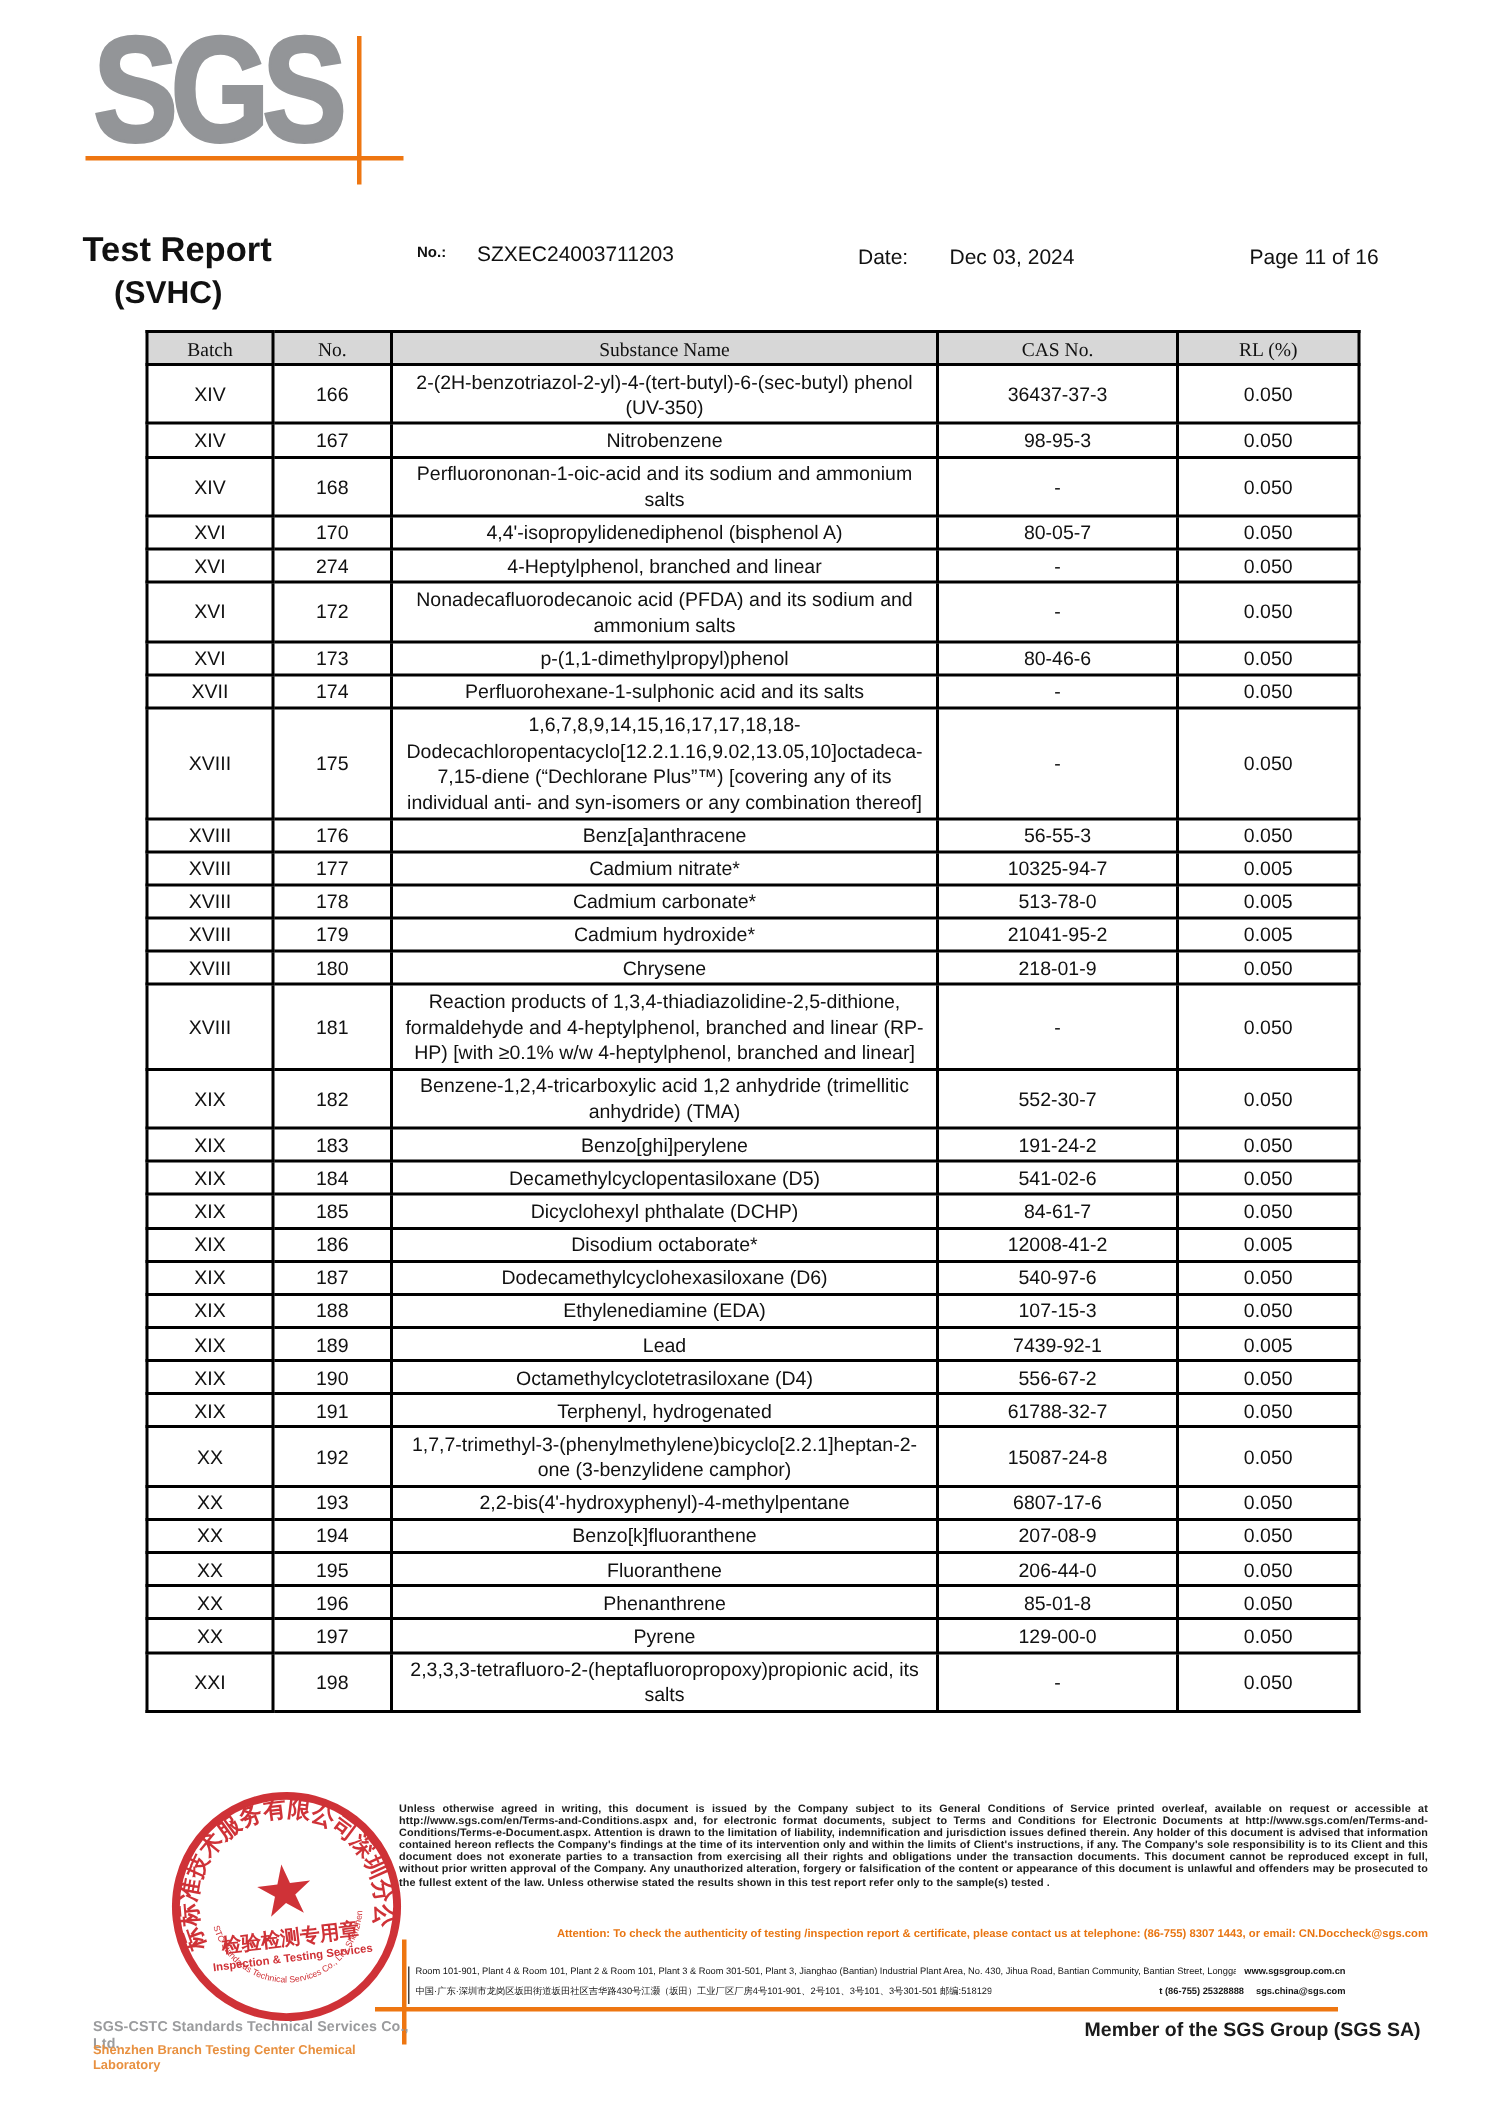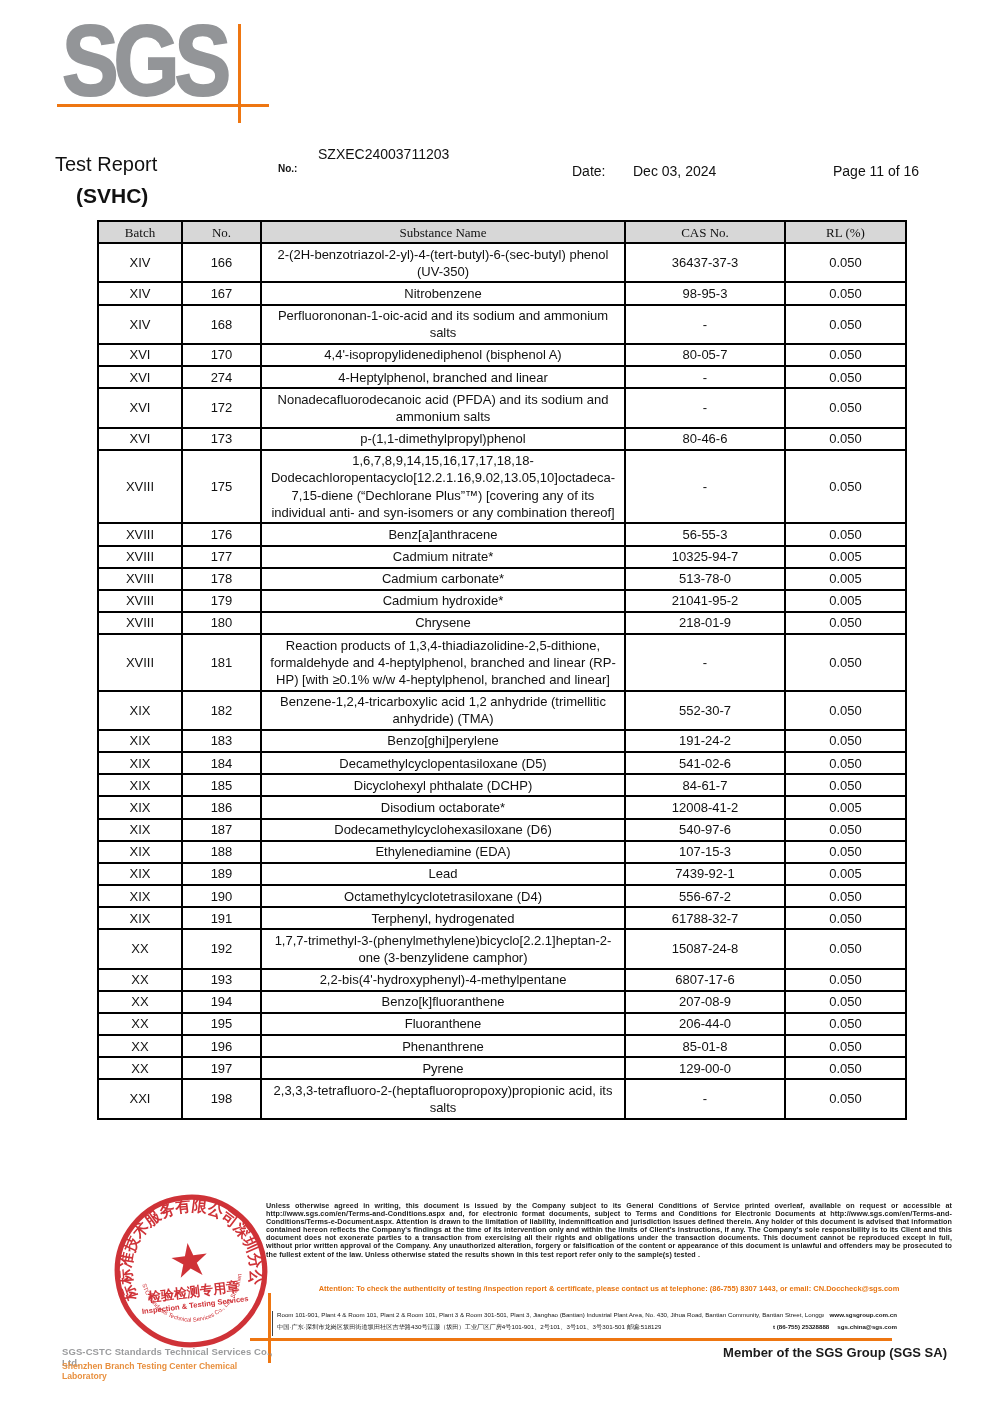--- a/index.html
+++ b/index.html
@@ -8,44 +8,44 @@
 
   
   .sgs-logo{position:absolute; left:62px; top:16px; font-size:100px; line-height:88px;
     font-weight:bold; color:#939598; letter-spacing:-6px;
     transform:scaleX(.85); transform-origin:left top;
     -webkit-text-stroke:2px #939598;}
   .logo-hline{position:absolute; left:57px; top:104px; width:212px; height:3px; background:#ee7611;}
   .logo-vline{position:absolute; left:238px; top:24px; width:3px; height:99px; background:#ee7611;}
 
   
-  .title1{position:absolute; left:55px; top:153px; font-size:20px; font-weight:normal;}
+  .title1{position:absolute; left:55px; top:153px; font-size:23px; font-weight:bold;}
   .title2{position:absolute; left:76px; top:184px; font-size:21px; font-weight:bold;}
   .hdr-no-label{position:absolute; left:278px; top:163px; font-size:10px; font-weight:bold;}
-  .hdr-no-value{position:absolute; left:318px; top:146px; font-size:14px;}
+  .hdr-no-value{position:absolute; left:318px; top:161px; font-size:14px;}
   .hdr-date-label{position:absolute; left:572px; top:163px; font-size:14px; font-weight:normal;}
   .hdr-date-value{position:absolute; left:633px; top:163px; font-size:14px;}
   .hdr-page{position:absolute; left:833px; top:163px; font-size:14px;}
 
   
   .tbl-wrap{position:absolute; left:97px; top:220px;}
   table.report{border-collapse:collapse; width:808px; table-layout:fixed;
     font-size:13px; border:2.5px solid #000;}
   table.report th, table.report td{border:2px solid #000; padding:1.5px 3px;
     text-align:center; vertical-align:middle; line-height:1.32; font-weight:normal;
     word-wrap:break-word;}
   table.report th{background:#d7d7d7;font-family:Liberation Serif, serif;}
   col.c-batch{width:84px;} col.c-no{width:79px;} col.c-name{width:364px;}
   col.c-cas{width:160px;} col.c-rl{width:121px;}
 
   
   .legal{position:absolute; left:266px; top:1202px; width:686px; font-size:7.2px;
     line-height:8.1px; text-align:justify; color:#1c1c1c; font-weight:600; letter-spacing:.1px;}
   .attention{position:absolute; left:266px; top:1285px; width:686px; font-size:7.5px;
-    line-height:8.6px; color:#e87511; font-weight:bold; text-align:center;}
+    line-height:8.6px; color:#e87511; font-weight:bold; text-align:right;}
   .addr{position:absolute; left:272px; top:1311px; width:620px; font-size:6.2px;
     color:#141414; border-left:1.5px solid #444; padding-left:4px;}
   .addr-line{display:flex; align-items:baseline; white-space:nowrap; overflow:hidden; margin-bottom:4.5px;}
   .addr-line .grow{overflow:hidden; text-overflow:clip;}
   .addr-line .tail{margin-left:auto; padding-left:6px; font-weight:bold;}
   .addr-line .tail2{padding-left:8px; font-weight:bold;}
   .footer-hline{position:absolute; left:250px; top:1338px; width:642px; height:3px; background:#ee7611;}
   .footer-vline{position:absolute; left:268px; top:1293px; width:3px; height:70px; background:#ee7611;}
   .member{position:absolute; right:53px; top:1345px; font-size:13px; font-weight:600; color:#1a1a1a;padding-left:12px;}
 
@@ -133,20 +133,27 @@
             <td>172</td>
             <td>Nonadecafluorodecanoic acid (PFDA) and its sodium and ammonium salts</td>
             <td>-</td>
             <td>0.050</td>
           </tr>
           <tr>
             <td>XVI</td>
             <td>173</td>
             <td>p-(1,1-dimethylpropyl)phenol</td>
             <td>80-46-6</td>
+            <td>0.050</td>
+          </tr>
+          <tr>
+            <td>XVII</td>
+            <td>174</td>
+            <td>Perfluorohexane-1-sulphonic acid and its salts</td>
+            <td>-</td>
             <td>0.050</td>
           </tr>
           <tr>
             <td>XVIII</td>
             <td>175</td>
             <td>1,6,7,8,9,14,15,16,17,17,18,18-Dodecachloropentacyclo[12.2.1.16,9.02,13.05,10]octadeca-7,15-diene (“Dechlorane Plus”™) [covering any of its individual anti- and syn-isomers or any combination thereof]</td>
             <td>-</td>
             <td>0.050</td>
           </tr>
           <tr>

